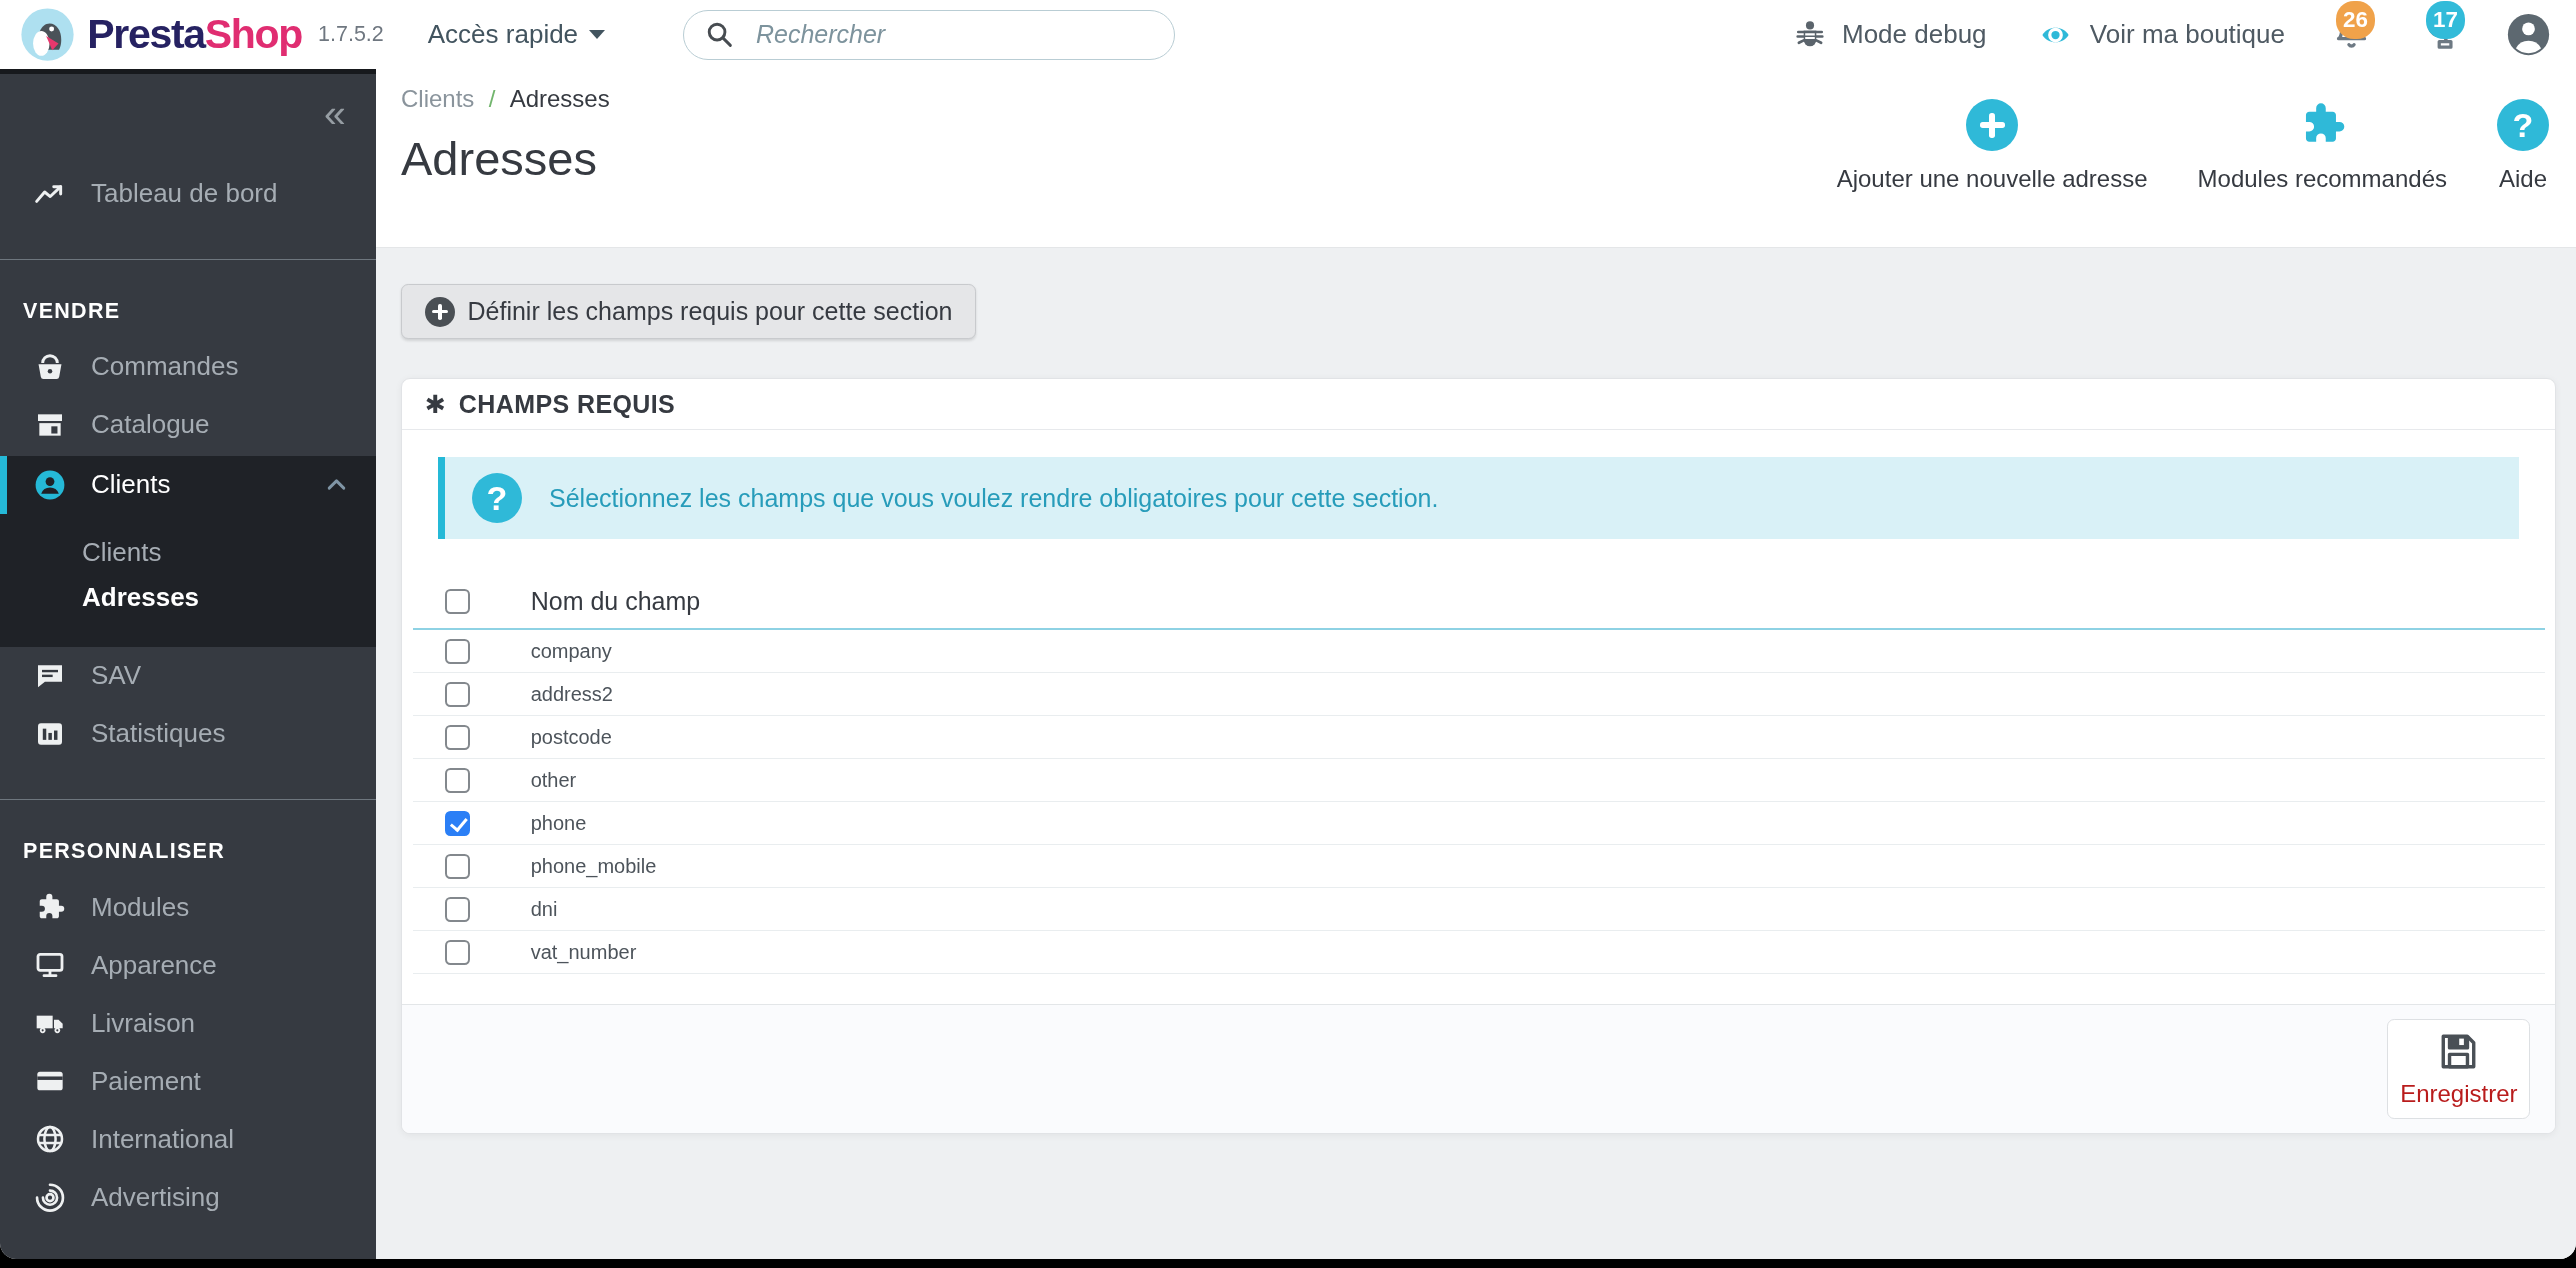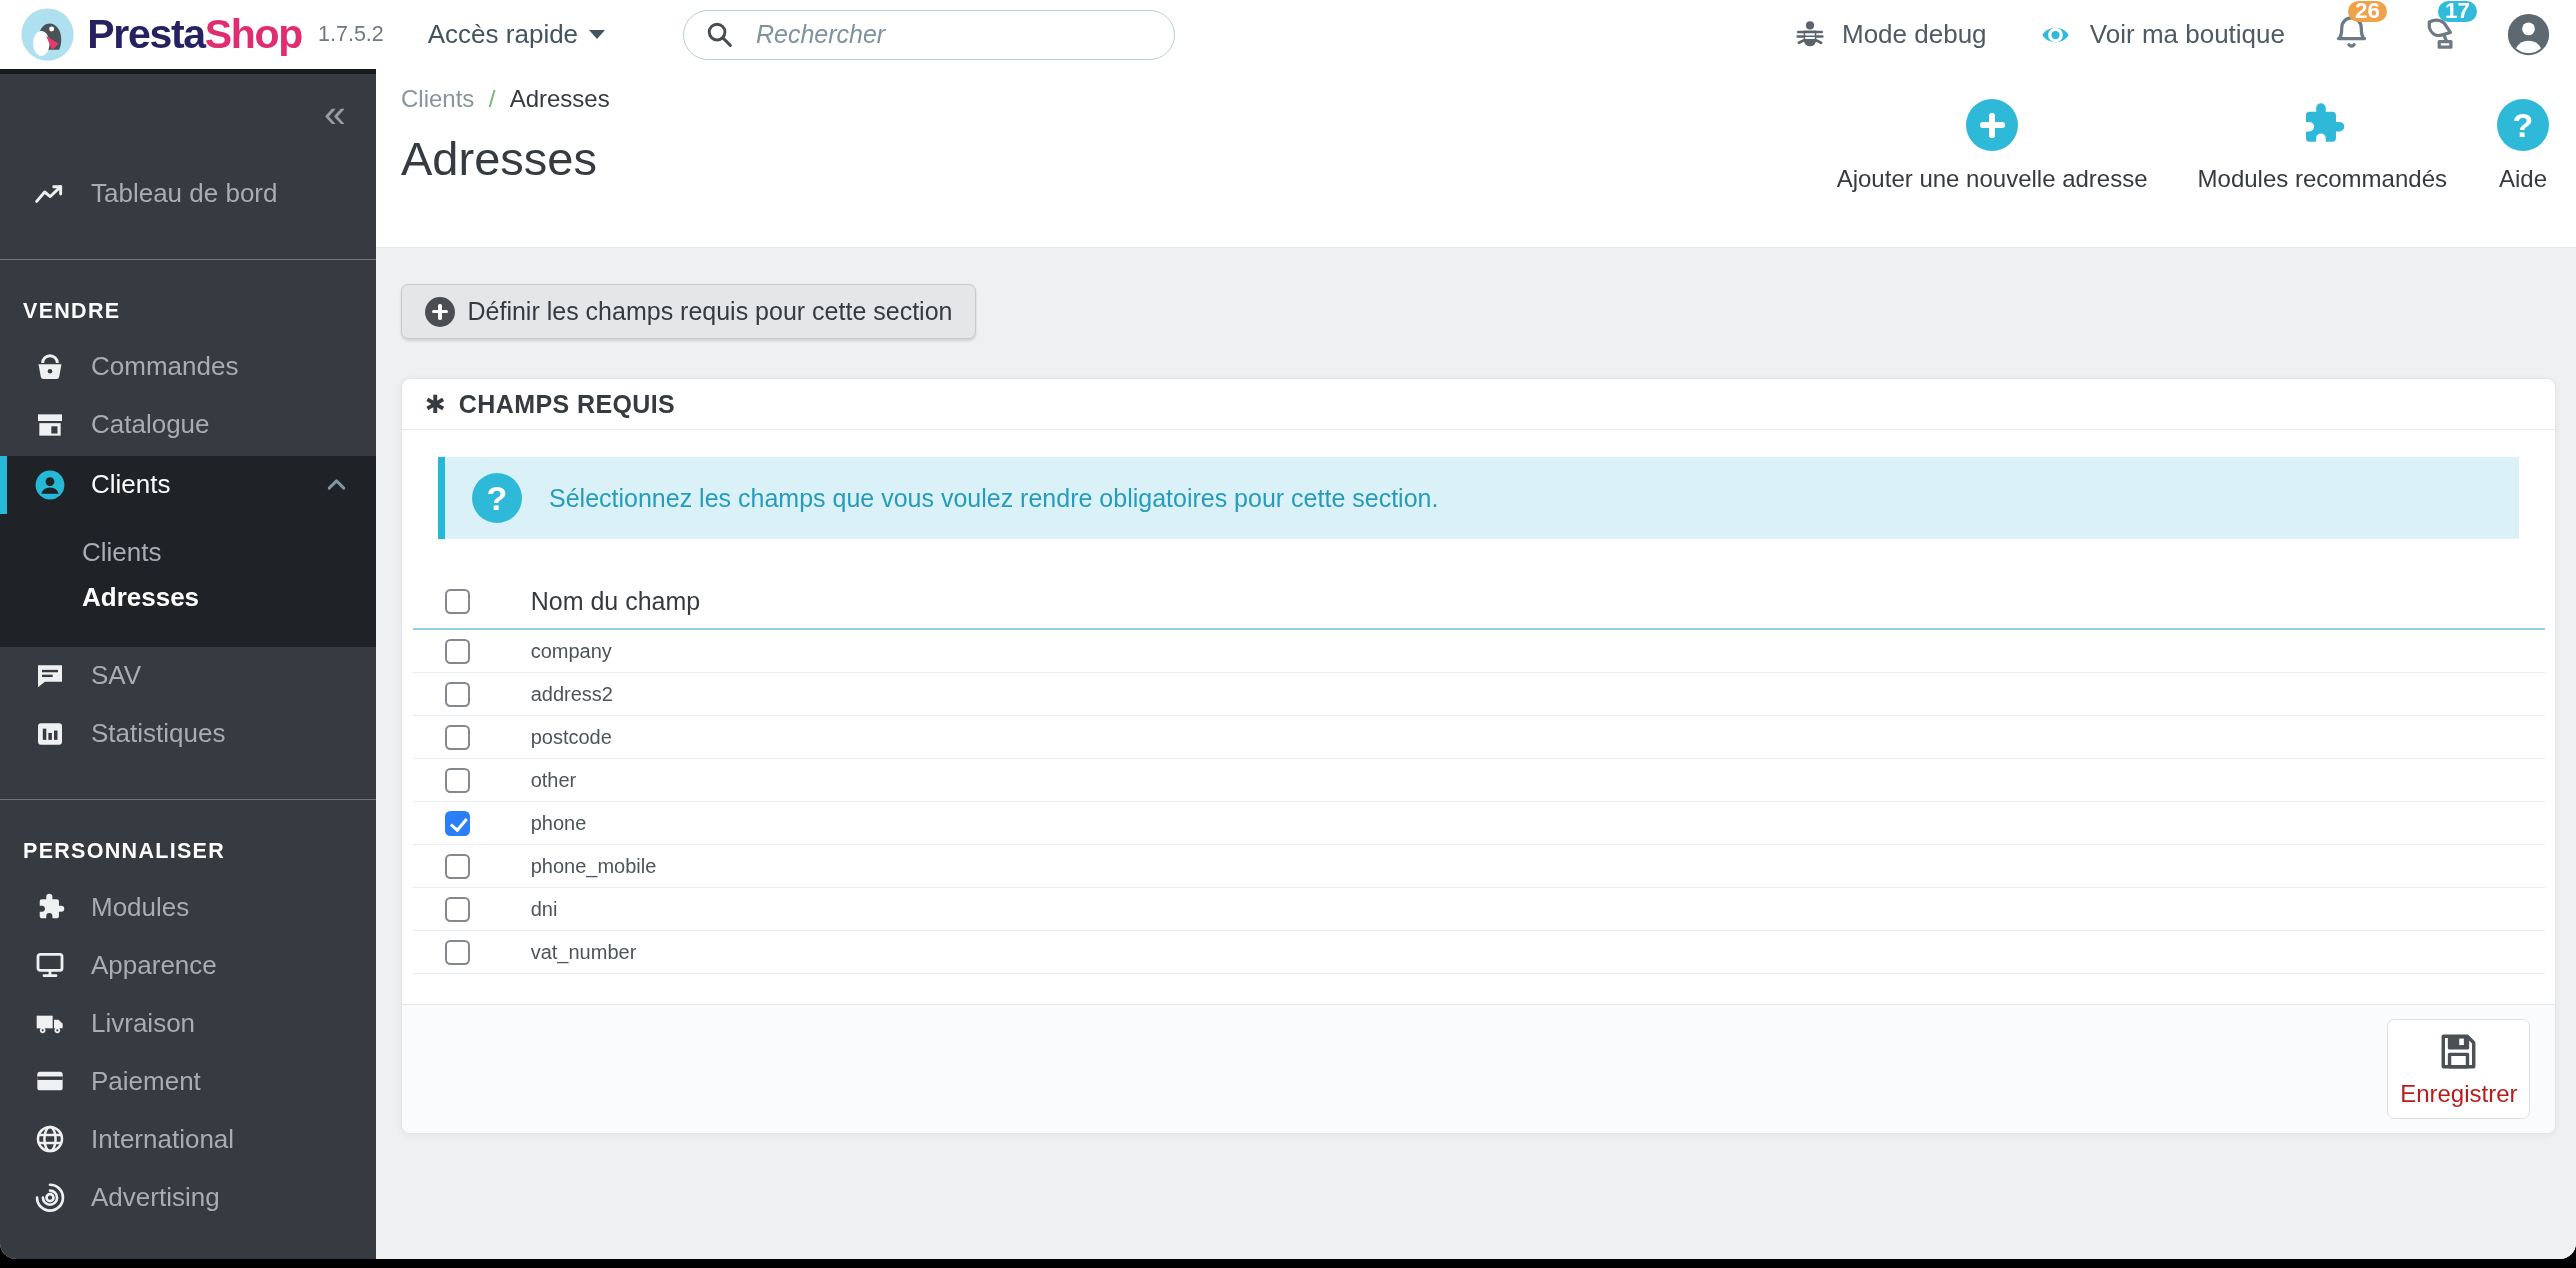--- a/index.html
+++ b/index.html
@@ -21,21 +21,21 @@
   .searchbox svg{width:29px;height:29px;flex:0 0 29px;color:#474c51;}
   .searchbox input{border:none;outline:none;flex:1;margin-left:19.7px;font-family:inherit;font-size:25px;font-style:italic;color:#3c4751;background:transparent;}
   .searchbox input::placeholder{color:#7d939d;opacity:1;}
   .tb-right{display:flex;align-items:center;padding-right:25px;}
   .tb-textitem{display:flex;align-items:center;margin-left:48px;cursor:pointer;font-size:26px;color:#4f5a63;}
   .tb-textitem svg{margin-right:14.3px;}
   .bug-icon svg{width:36px;height:36px;color:#5b646c;}
   .eye-icon svg{width:41px;height:30px;}
   .tb-iconbtn{position:relative;margin-left:47px;cursor:pointer;width:43px;height:43px;color:#6d7983;}
   .tb-iconbtn svg{width:39px;height:39px;}
-  .badge{position:absolute;top:-12.5px;left:16px;min-width:39px;height:21px;border-radius:18px;color:#fff;font-size:22.4px;font-weight:700;display:flex;align-items:center;justify-content:center;padding:0 5.4px;box-sizing:border-box;}
+  .badge{position:absolute;top:-12.5px;left:4px;min-width:39px;height:38px;border-radius:18px;color:#fff;font-size:22.4px;font-weight:700;display:flex;align-items:center;justify-content:center;padding:0 5.4px;box-sizing:border-box;}
   .badge.orange{background:#f0a24a;}
   .badge.cyan{background:#32bbd9;}
   .avatar{margin-left:41px;width:45px;height:45px;cursor:pointer;}
 
   
   .sidebar{position:absolute;left:0;top:69px;bottom:0;width:376px;background:#363a41;border-top:5.4px solid #17191d;box-sizing:border-box;overflow:hidden;}
   .collapse-row{display:flex;justify-content:flex-end;padding:19.7px 34px 0 0;}
   .collapse-btn{font-size:39px;line-height:1;color:#969da3;cursor:pointer;letter-spacing:-3.6px;}
   .menu-item{display:flex;align-items:center;height:58px;padding-left:34px;cursor:pointer;color:#a6adb4;font-size:26px;}
   .menu-item .mi-icon{width:32px;height:32px;flex:0 0 32px;display:flex;align-items:center;justify-content:center;color:#eef0f1;}

